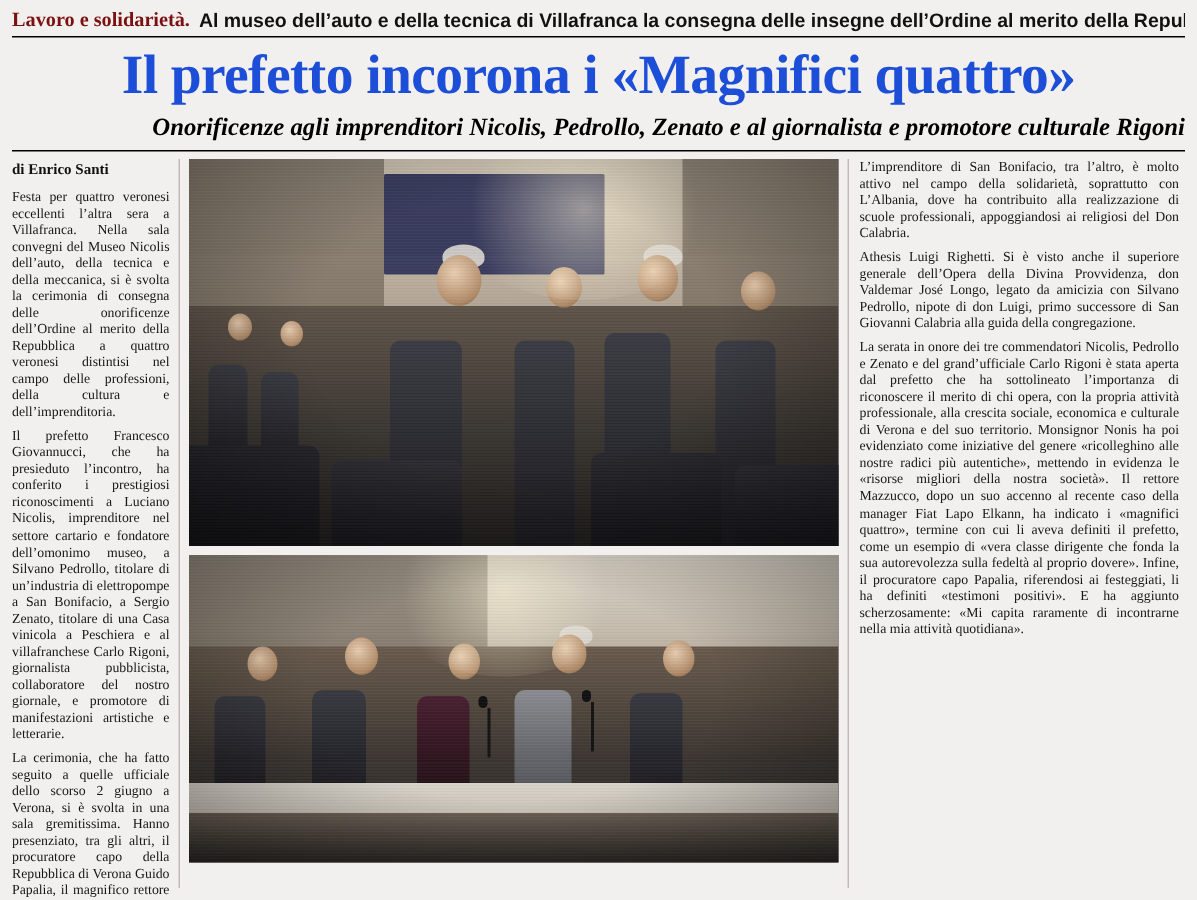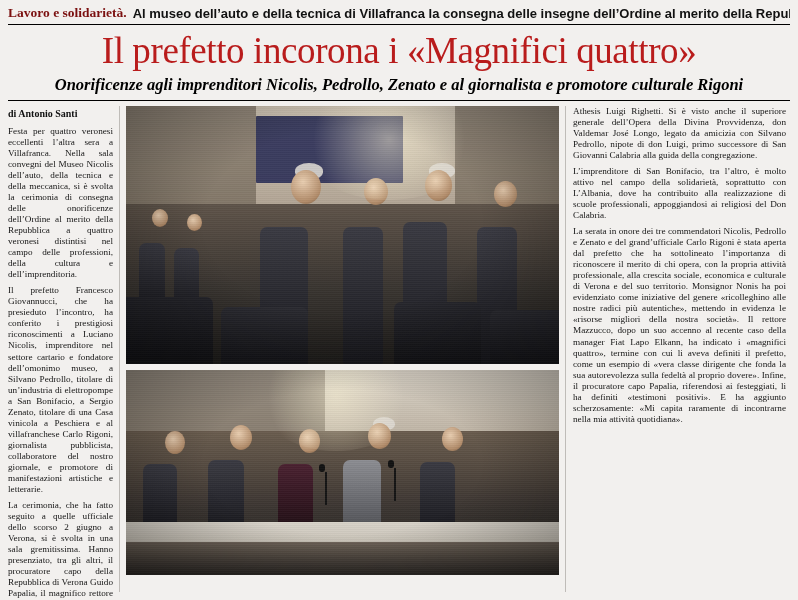--- a/index.html
+++ b/index.html
@@ -39,29 +39,29 @@
     font-size:13px;
     color:#111;
     white-space:nowrap;
     overflow:hidden;
   }
 
   
   .headline{
     text-align:center;
     font-family:"Liberation Serif", serif;
-    font-weight:normal;
+    font-weight:bold;
     font-size:37px;
     line-height:1.02;
     letter-spacing:-0.4px;
     margin:7px 0 6px 0;
-    color:#b91c1c;
+    color:#1d4ed8;
   }
   .subhead{
-    text-align:center;
+    text-align:right;
     font-family:"Liberation Serif", serif;
     font-style:italic;
     font-weight:bold;
     font-size:16.5px;
     line-height:1.1;
     margin:0 0 5px 0;
     color:#000;
     border-bottom:1px solid #000;
     padding-bottom:6px;
   }
@@ -212,21 +212,21 @@
     <span class="kicker-label">Lavoro e solidarietà.</span>
     <span class="kicker-text">Al museo dell’auto e della tecnica di Villafranca la consegna delle insegne dell’Ordine al merito della Repubblica</span>
   </div>
 
   <div class="headline">Il prefetto incorona i «Magnifici quattro»</div>
   <div class="subhead">Onorificenze agli imprenditori Nicolis, Pedrollo, Zenato e al giornalista e promotore culturale Rigoni</div>
 
   <div class="body-area">
 
     <div class="col col-left">
-      <div class="byline">di Antonio Santi</div>
+      <div class="byline">di Enrico Santi</div>
       <p class="ptext">Festa per quattro veronesi eccellenti l’altra sera a Villafranca. Nella sala convegni del Museo Nicolis dell’auto, della tecnica e della meccanica, si è svolta la cerimonia di consegna delle onorificenze dell’Ordine al merito della Repubblica a quattro veronesi distintisi nel campo delle professioni, della cultura e dell’imprenditoria.</p>
       <p class="ptext">Il prefetto Francesco Giovannucci, che ha presieduto l’incontro, ha conferito i prestigiosi riconoscimenti a Luciano Nicolis, imprenditore nel settore cartario e fondatore dell’omonimo museo, a Silvano Pedrollo, titolare di un’industria di elettropompe a San Bonifacio, a Sergio Zenato, titolare di una Casa vinicola a Peschiera e al villafranchese Carlo Rigoni, giornalista pubblicista, collaboratore del nostro giornale, e promotore di manifestazioni artistiche e letterarie.</p>
       <p class="ptext">La cerimonia, che ha fatto seguito a quelle ufficiale dello scorso 2 giugno a Verona, si è svolta in una sala gremitissima. Hanno presenziato, tra gli altri, il procuratore capo della Repubblica di Verona Guido Papalia, il magnifico rettore Alessandro Mazzucco, il vescovo emerito di Belluno-Feltre monsignor Maffeo Ducoli, il vescovo emerito di Vicenza monsignor Pietro Nonis, il vicepresidente della Provincia Antonio Pastorello, il questore Luigi Merolla, il sindaco di Villafranca Luciano Zanolli, l’oncologo Giovanni Pizzolo, l’imprenditore Giovanni Rana e il presidente del gruppo</p>
     </div>
 
     <div class="col col-mid">
 
       <div class="photo photo-top">
         <div class="scene">
           <div class="wall"></div>
@@ -299,19 +299,19 @@
             <div class="spot" style="left:30%;top:-14%;width:160px;height:110px;"></div>
             <div class="grain"></div>
             <div class="vig"></div>
           </div>
         </div>
       </div>
 
     </div>
 
     <div class="col col-right">
+      <p class="ptext">L’imprenditore di San Bonifacio, tra l’altro, è molto attivo nel campo della solidarietà, soprattutto con L’Albania, dove ha contribuito alla realizzazione di scuole professionali, appoggiandosi ai religiosi del Don Calabria.</p>
       <p class="ptext">Athesis Luigi Righetti. Si è visto anche il superiore generale dell’Opera della Divina Provvidenza, don Valdemar José Longo, legato da amicizia con Silvano Pedrollo, nipote di don Luigi, primo successore di San Giovanni Calabria alla guida della congregazione.</p>
-      <p class="ptext">L’imprenditore di San Bonifacio, tra l’altro, è molto attivo nel campo della solidarietà, soprattutto con L’Albania, dove ha contribuito alla realizzazione di scuole professionali, appoggiandosi ai religiosi del Don Calabria.</p>
       <p class="ptext">La serata in onore dei tre commendatori Nicolis, Pedrollo e Zenato e del grand’ufficiale Carlo Rigoni è stata aperta dal prefetto che ha sottolineato l’importanza di riconoscere il merito di chi opera, con la propria attività professionale, alla crescita sociale, economica e culturale di Verona e del suo territorio. Monsignor Nonis ha poi evidenziato come iniziative del genere «ricolleghino alle nostre radici più autentiche», mettendo in evidenza le «risorse migliori della nostra società». Il rettore Mazzucco, dopo un suo accenno al recente caso della manager Fiat Lapo Elkann, ha indicato i «magnifici quattro», termine con cui li aveva definiti il prefetto, come un esempio di «vera classe dirigente che fonda la sua autorevolezza sulla fedeltà al proprio dovere». Infine, il procuratore capo Papalia, riferendosi ai festeggiati, li ha definiti «testimoni positivi». E ha aggiunto scherzosamente: «Mi capita raramente di incontrarne nella mia attività quotidiana».</p>
     </div>
 
   </div>
 </div>
 
 </body></html>

